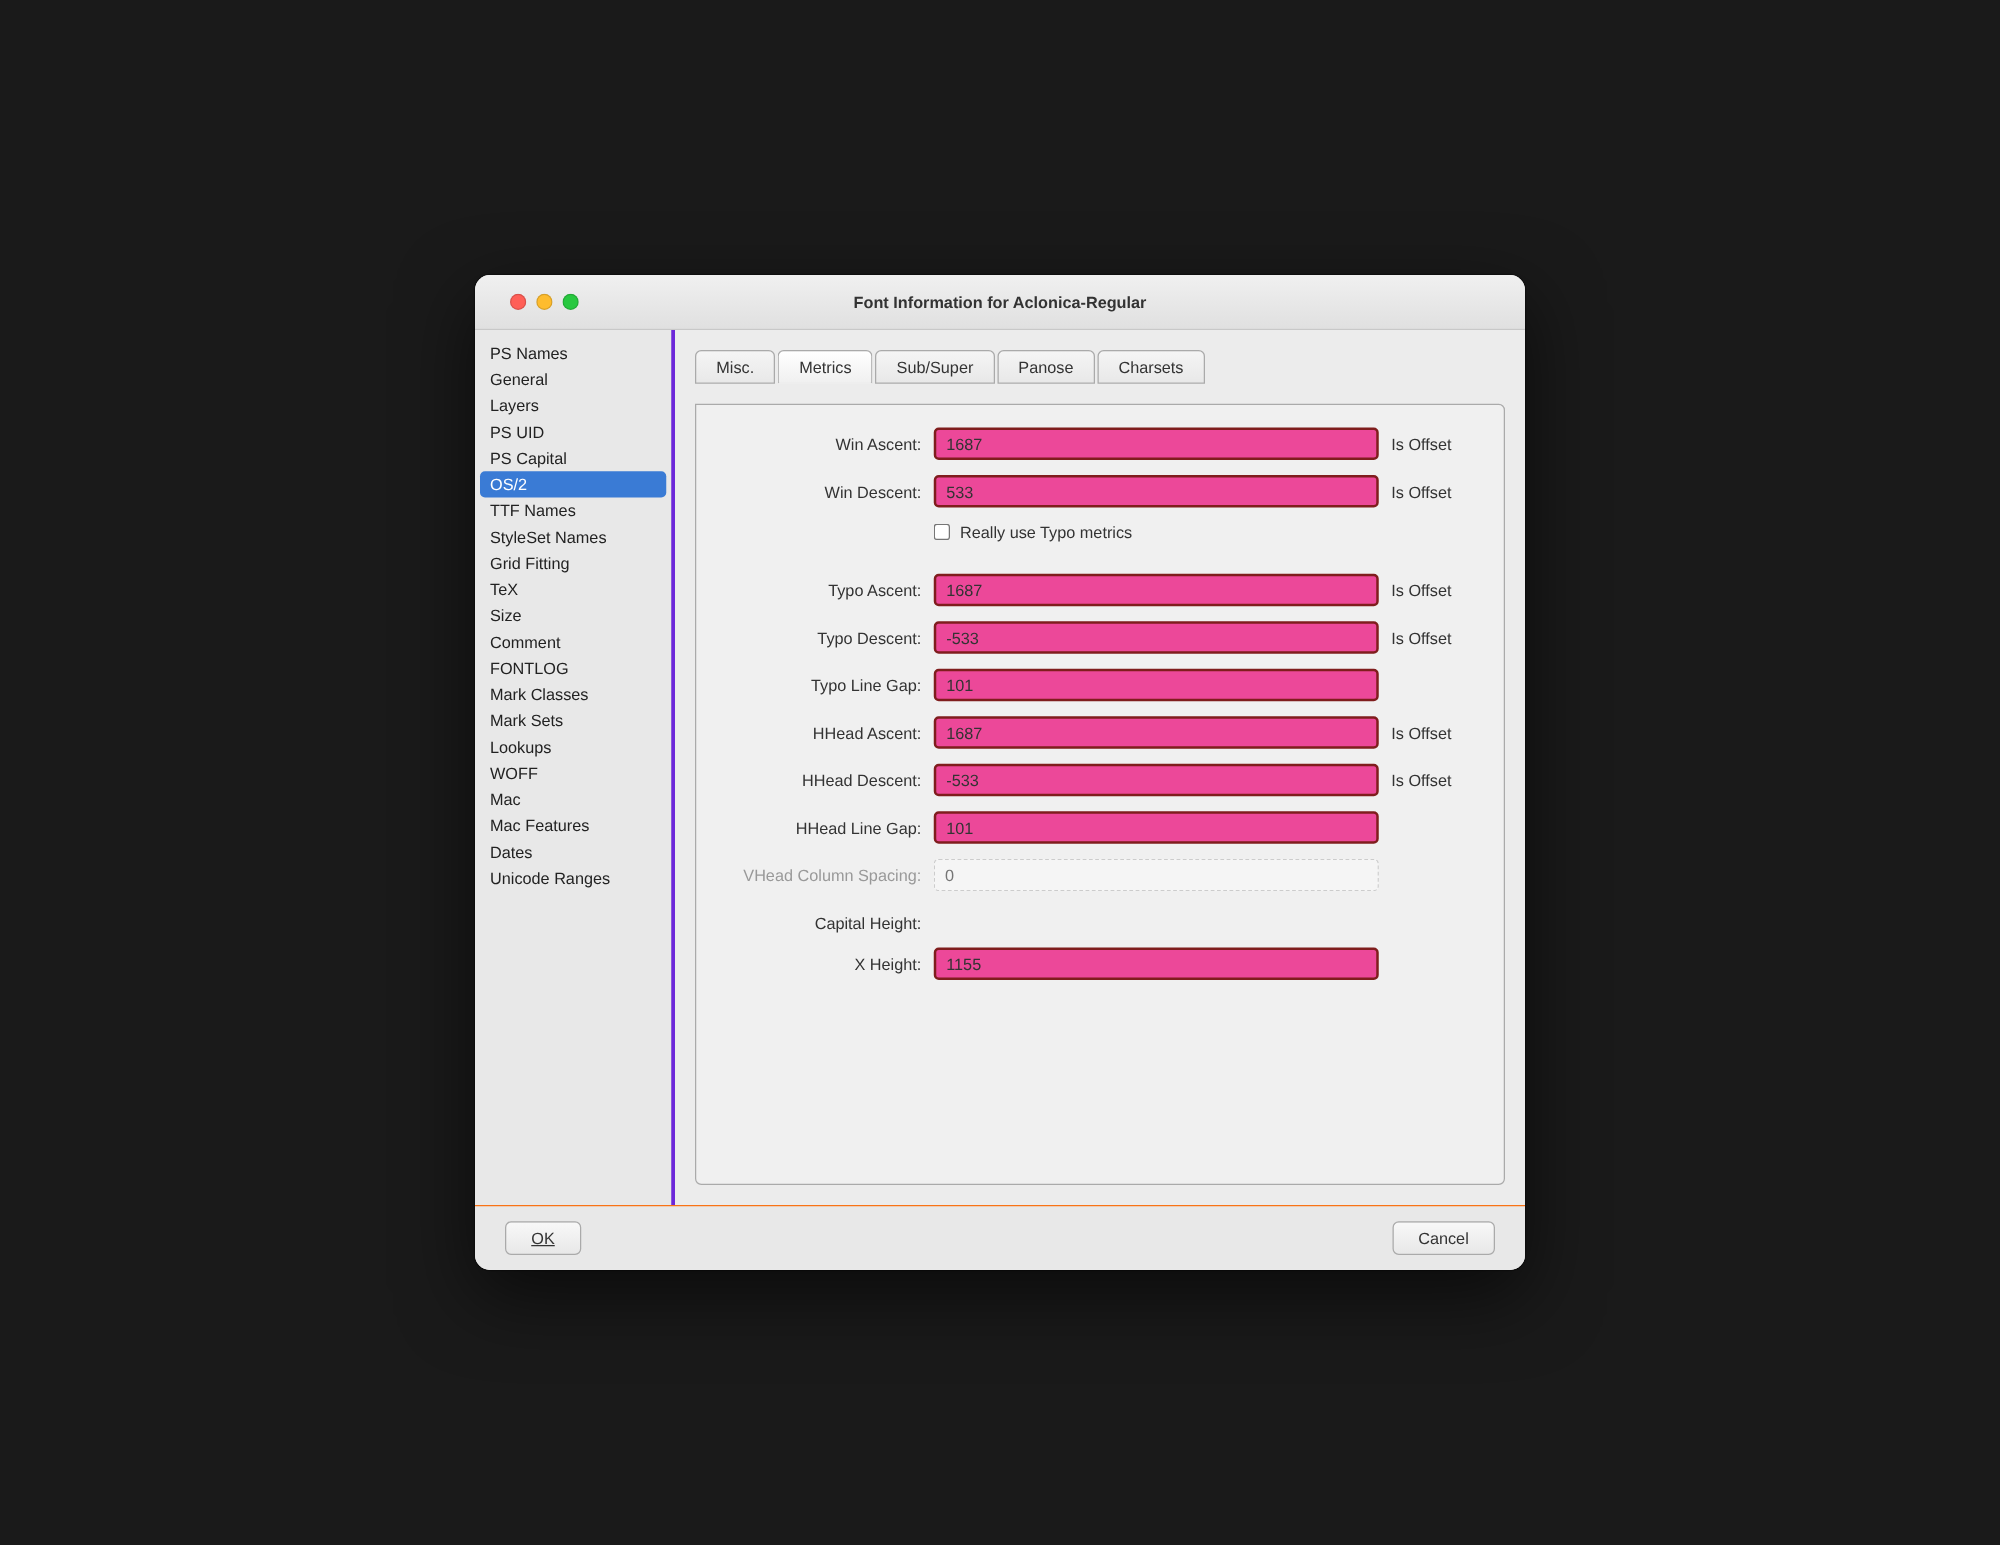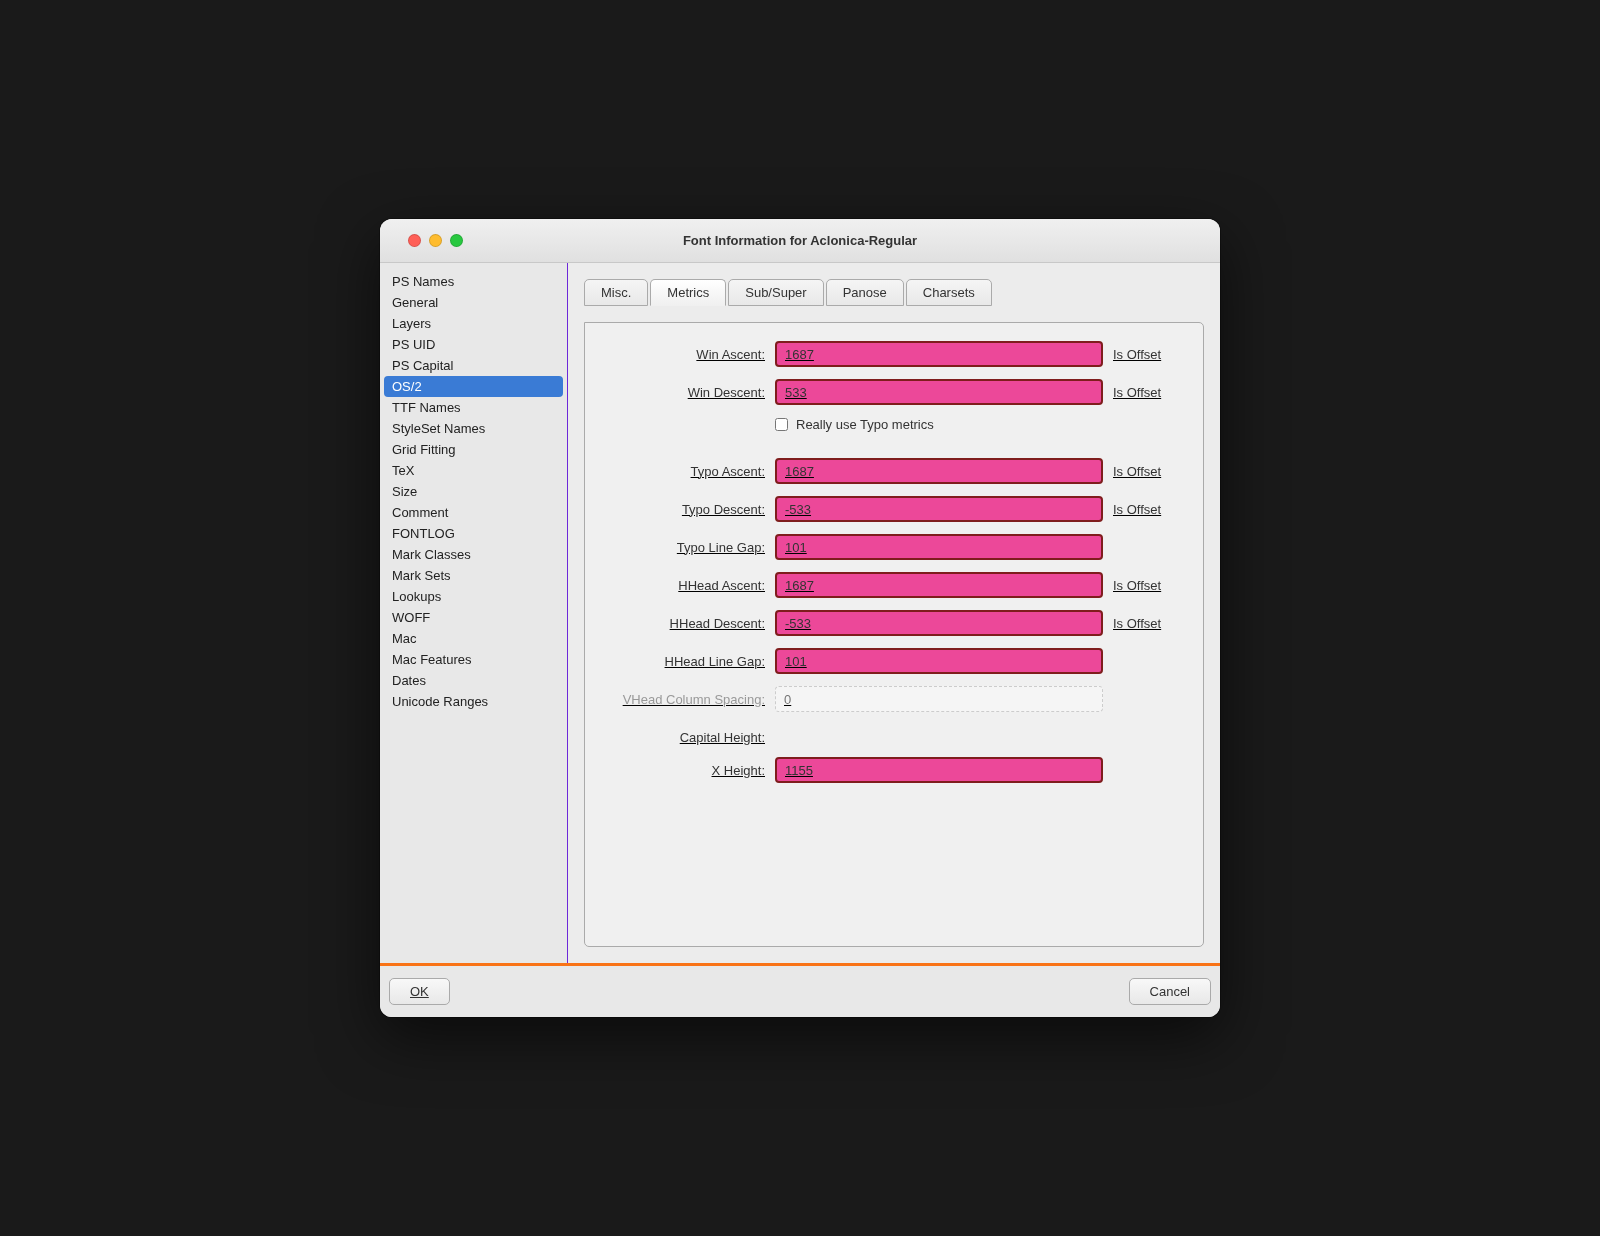--- a/index.html
+++ b/index.html
@@ -55,23 +55,23 @@
       font-weight: 600;
       color: #333;
     }
 
     .content {
       display: flex;
       height: 700px;
     }
 
     .sidebar {
-      width: 188px;
+      width: 160px;
       background: #e8e8e8;
-      border-right: 1px solid #6d28d9;
+      border-right: 3px solid #6d28d9;
       padding: 8px 0;
       overflow-y: auto;
     }
 
     .sidebar-item {
       padding: 3px 12px;
       font-size: 13px;
       color: #222;
       cursor: pointer;
       white-space: nowrap;
@@ -123,21 +123,20 @@
       padding: 18px 20px;
       flex: 1;
       overflow-y: auto;
     }
 
     .form-row {
       display: flex;
       align-items: center;
       margin-bottom: 12px;
       gap: 10px;
-      text-decoration: underline;
     }
 
     .form-label {
       font-size: 13px;
       color: #333;
       width: 160px;
       text-align: right;
       flex-shrink: 0;
     }
 
@@ -187,23 +186,23 @@
 
     .checkbox-row label {
       font-size: 13px;
       color: #333;
     }
 
     .footer {
       display: flex;
       justify-content: space-between;
       align-items: center;
-      padding: 12px 9px;
+      padding: 12px 24px;
       background: #e8e8e8;
-      border-top: 3px solid #f97316;
+      border-top: 1px solid #f97316;
     }
 
     .footer-btn {
       padding: 5px 20px;
       font-size: 13px;
       border: 1px solid #aaa;
       border-radius: 5px;
       background: linear-gradient(to bottom, #f8f8f8, #e8e8e8);
       cursor: pointer;
       color: #333;

